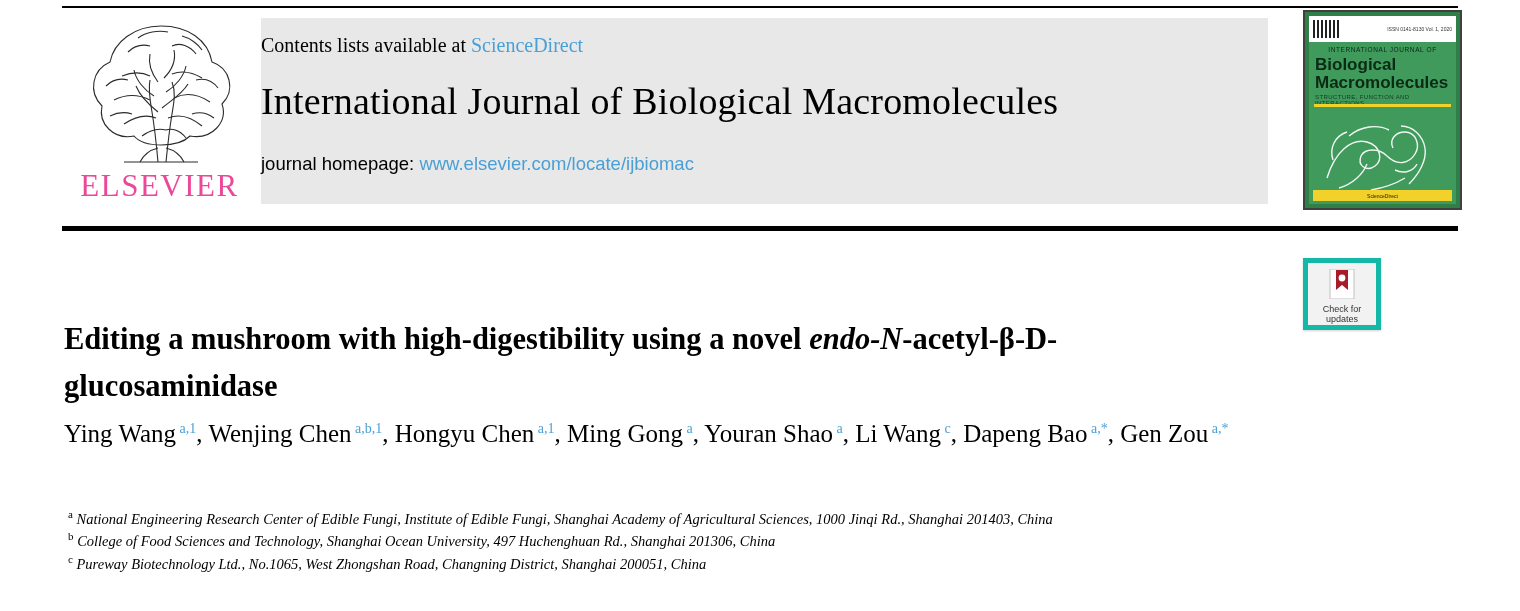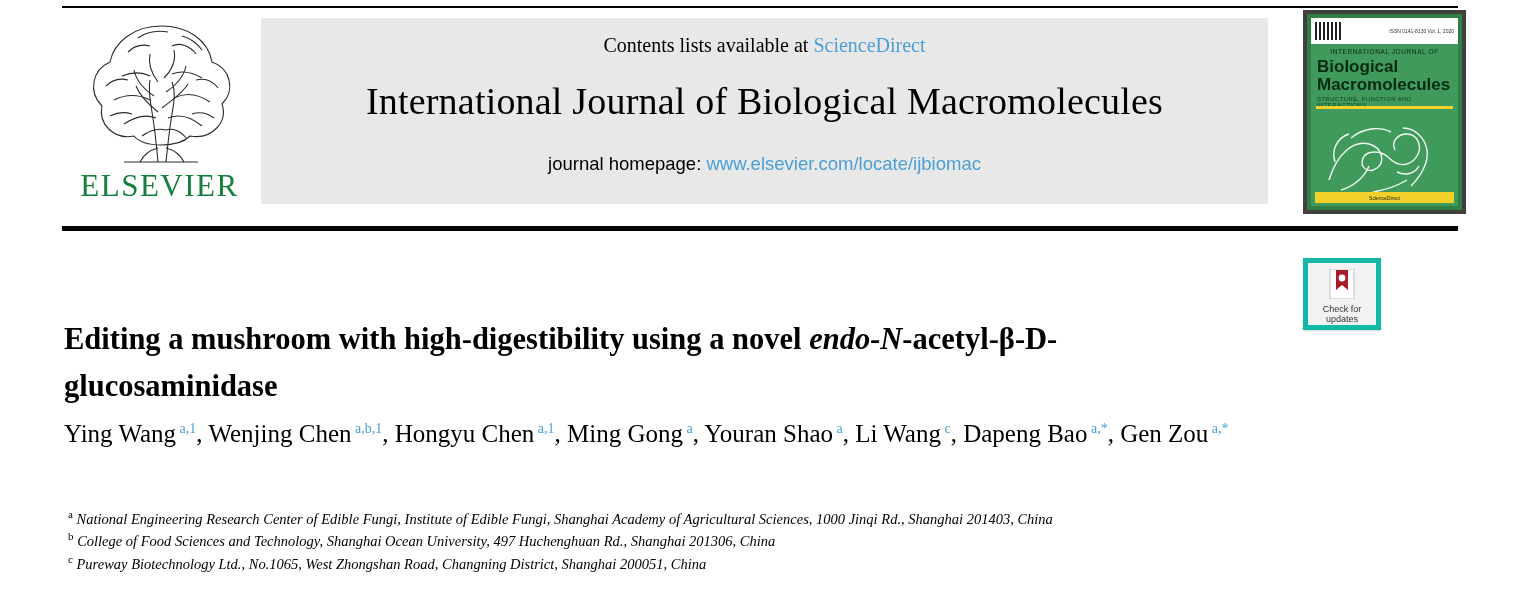--- a/index.html
+++ b/index.html
@@ -49,33 +49,33 @@
   }
   .elsevier-word {
     position: absolute;
     left: 0;
     top: 152px;
     width: 195px;
     text-align: center;
     font-family: "Liberation Serif", serif;
     font-size: 31px;
     letter-spacing: 1.5px;
-    color: #15803d;
+    color: #ec4899;
     font-weight: 400;
   }
 
   
   .journal-band {
     position: absolute;
     left: 261px;
     top: 18px;
     width: 1007px;
     height: 186px;
     background: #e8e8e8;
-    text-align: center;
+    text-align: left;
   }
   .contents-line {
     margin-top: 16px;
     font-size: 20px;
     font-family: "Liberation Serif", serif;
     color: #000;
   }
   .contents-line .sd-link {
     color: #4a9fd5;
   }
@@ -96,21 +96,21 @@
     color: #4a9fd5;
   }
 
   
   .cover {
     position: absolute;
     left: 1303px;
     top: 10px;
     width: 155px;
     height: 196px;
-    border: 4px solid #404040;
+    border: 2px solid #404040;
     background: #2f7f46;
     overflow: hidden;
   }
   .cover-inner {
     position: absolute;
     inset: 4px;
     background: #3f9a5c;
   }
   .cover-topbar {
     position: absolute;

